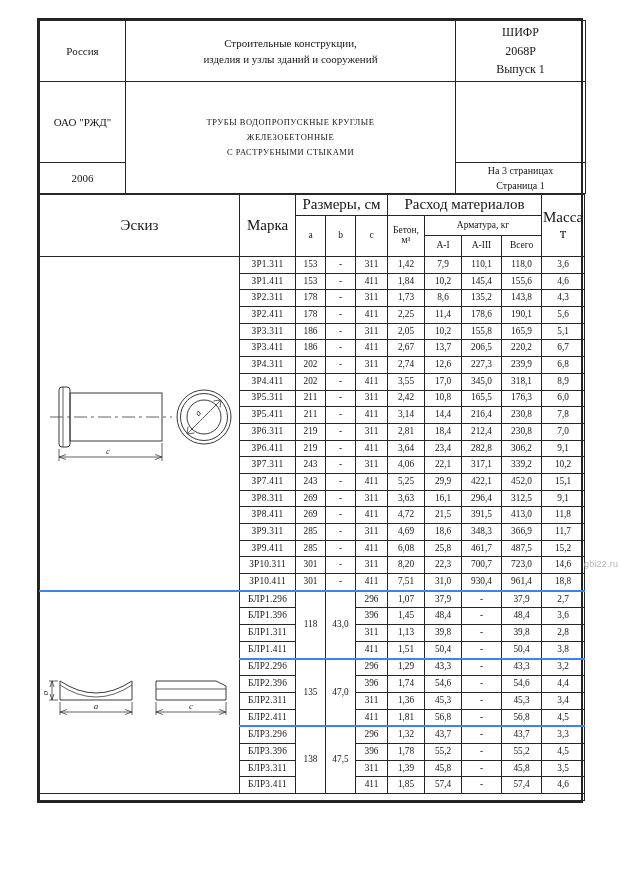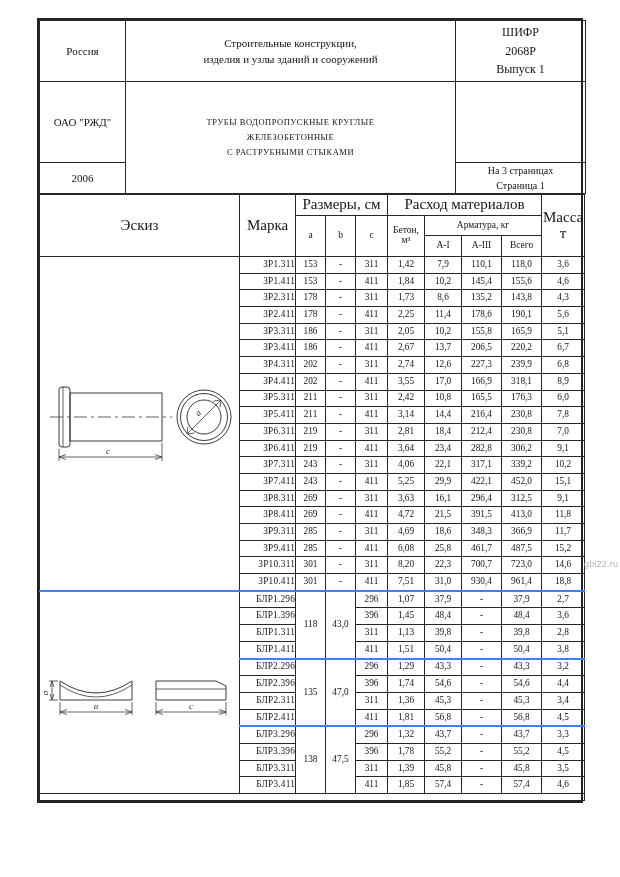--- a/index.html
+++ b/index.html
@@ -28,21 +28,21 @@
   
   .band {
     height:44px; display:flex; align-items:center; justify-content:center;
     font-size:10.5px;
   }
   
   .tb-main td { font-size:9.3px; line-height:1.05; }
   .tb-main tr.hr1 td { height:20px; font-size:15px;text-align:center; }
   .tb-main tr.hr2 td { height:19px; font-size:9.5px; }
   .tb-main tr.hr3 td { height:20px; font-size:9.5px; }
-  .tb-main td.mark { letter-spacing:.2px;text-align:right; }
+  .tb-main td.mark { letter-spacing:.2px; }
   .tb-main tbody tr td { height:15.7px; }
   .tb-main tr.hr1 td, .tb-main tr.hr2 td, .tb-main tr.hr3 td { height:auto; }
   .tb-main tr.hr1 td { height:20px; } .tb-main tr.hr2 td { height:19px; } .tb-main tr.hr3 td { height:20px; }
   .tb-main tr.group-start td { border-top:2px solid #3b82f6; }
   .tb-main td.strip { height:6px; border-top:1.5px solid #262626; }
   .tb-main td.sketch-cell { vertical-align:middle; }
   
   .sk { display:block; margin:0 auto; }
   .sk path, .sk line, .sk rect, .sk circle, .sk polyline {
     fill:none; stroke:#3a3a3a; stroke-width:1;
@@ -243,21 +243,21 @@
           <td>239,9</td>
           <td>6,8</td>
         </tr>
         <tr>
           <td class="mark">ЗР4.411</td>
           <td>202</td>
           <td>-</td>
           <td>411</td>
           <td>3,55</td>
           <td>17,0</td>
-          <td>166,9</td>
+          <td>345,0</td>
           <td>318,1</td>
           <td>8,9</td>
         </tr>
         <tr>
           <td class="mark">ЗР5.311</td>
           <td>211</td>
           <td>-</td>
           <td>311</td>
           <td>2,42</td>
           <td>10,8</td>

